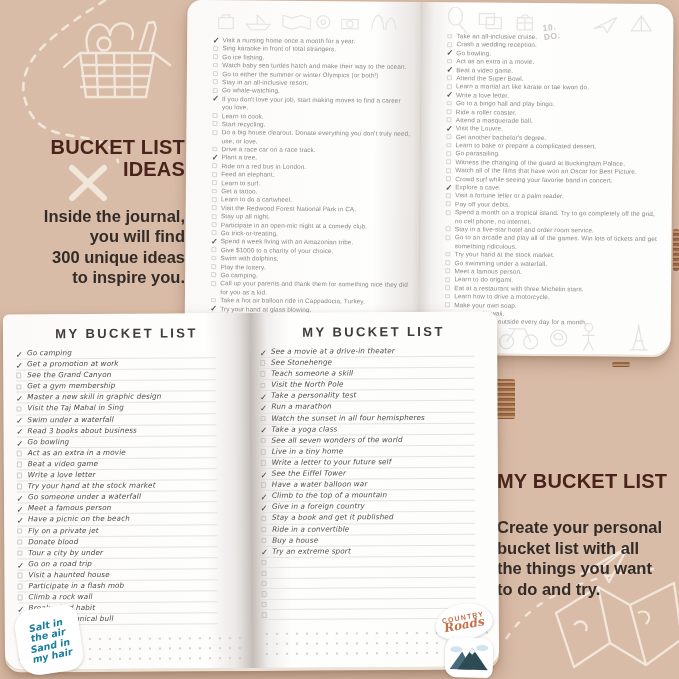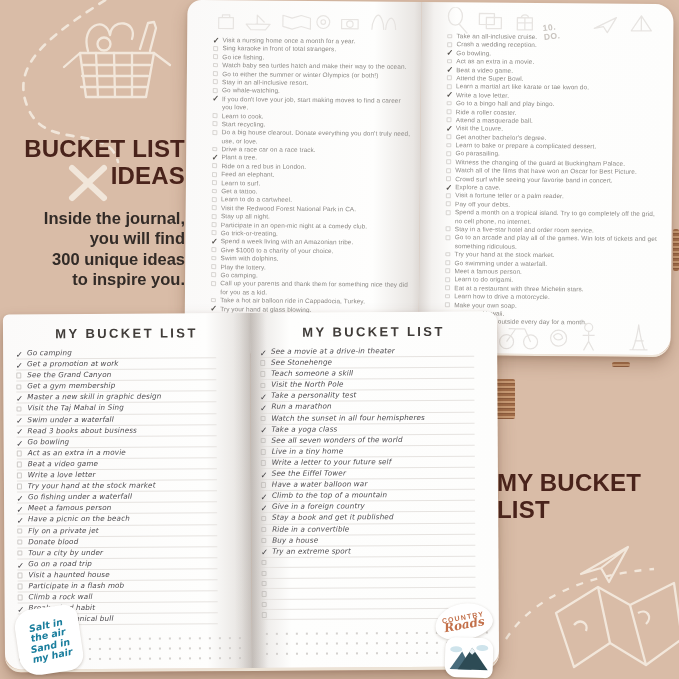--- a/index.html
+++ b/index.html
@@ -75,22 +75,22 @@
   #country-sticker{left:430px;top:292px;width:58px;height:36px;transform:rotate(-10deg);
     border-radius:50% 50% 50% 50%/58% 58% 42% 42%;flex-direction:column}
   #country-sticker .l1{font-size:7px;font-weight:700;letter-spacing:1.2px;color:#c3704a}
   #country-sticker .l2{font-family:"DejaVu Serif",serif;font-style:italic;font-weight:700;
     font-size:12px;line-height:.9;color:#c3704a;margin-top:-1px}
   #mountain-sticker{left:440px;top:326px;width:48px;height:40px;transform:rotate(2deg);
     border-radius:10px 12px 8px 12px}
 
   
   .mk{position:absolute;white-space:pre-line}
-  .mk .mk-h{font-size:24px;font-weight:800;color:#49231b;line-height:1.12;letter-spacing:.2px}
-  .mk .mk-b{font-size:16.5px;font-weight:600;color:#322b27;line-height:1.24}
+  .mk .mk-h{font-size:20px;font-weight:800;color:#49231b;line-height:1.12;letter-spacing:.2px}
+  .mk .mk-b{margin-top:7px;font-size:16.5px;font-weight:600;color:#322b27;line-height:1.24}
   #mk-left{left:8px;top:118px;width:177px;text-align:right}
   #mk-right{left:497px;top:452px;width:182px;text-align:left}
 </style>
 </head>
 <body>
 
 <div id="stage">
 
   <svg class="bg-doodle" style="left:0;top:0" width="165" height="250">
     <path d="M118 -8 C 55 32 8 62 28 108 C 46 152 108 122 118 162" fill="none" stroke="#f1e6da" stroke-width="2.6" stroke-dasharray="7 8" stroke-linecap="round"></path>
@@ -494,20 +494,24 @@
     <div class="mk-h">BUCKET LIST
 IDEAS</div>
     <div class="mk-b">Inside the journal,
 you will find
 300 unique ideas
 to inspire you.</div>
   </div>
 
   <div class="mk" id="mk-right">
     <div class="mk-h">MY BUCKET LIST</div>
+    <div class="mk-b">Create your personal
+bucket list with all
+the things you want
+to do and try.</div>
   </div>
 
   <div id="my-spread">
     <div class="mpage" id="my-left-page">
       <div class="mtitle">MY BUCKET LIST</div>
       <div class="hlist">
 
           <div class="hrow checked">
             <span class="cb"></span>
             <span class="txt">Go camping</span>
@@ -568,21 +572,21 @@
             <span class="txt">Write a love letter</span>
           </div>
 
           <div class="hrow">
             <span class="cb"></span>
             <span class="txt">Try your hand at the stock market</span>
           </div>
 
           <div class="hrow checked">
             <span class="cb"></span>
-            <span class="txt">Go fishing under a waterfall</span>
+            <span class="txt">Go someone under a waterfall</span>
           </div>
 
           <div class="hrow checked">
             <span class="cb"></span>
             <span class="txt">Meet a famous person</span>
           </div>
 
           <div class="hrow checked">
             <span class="cb"></span>
             <span class="txt">Have a picnic on the beach</span>

